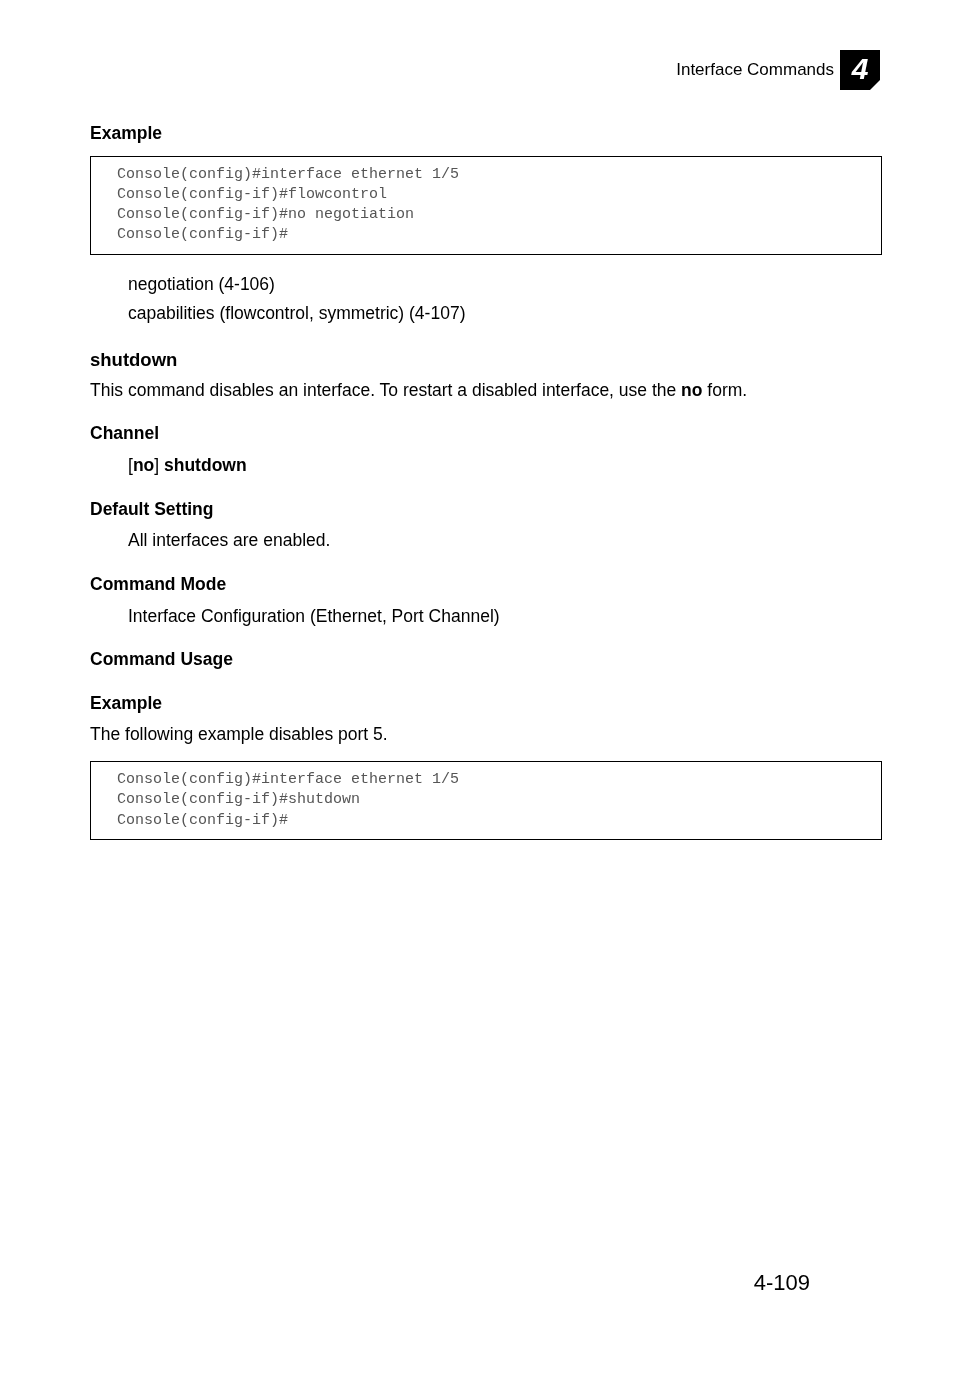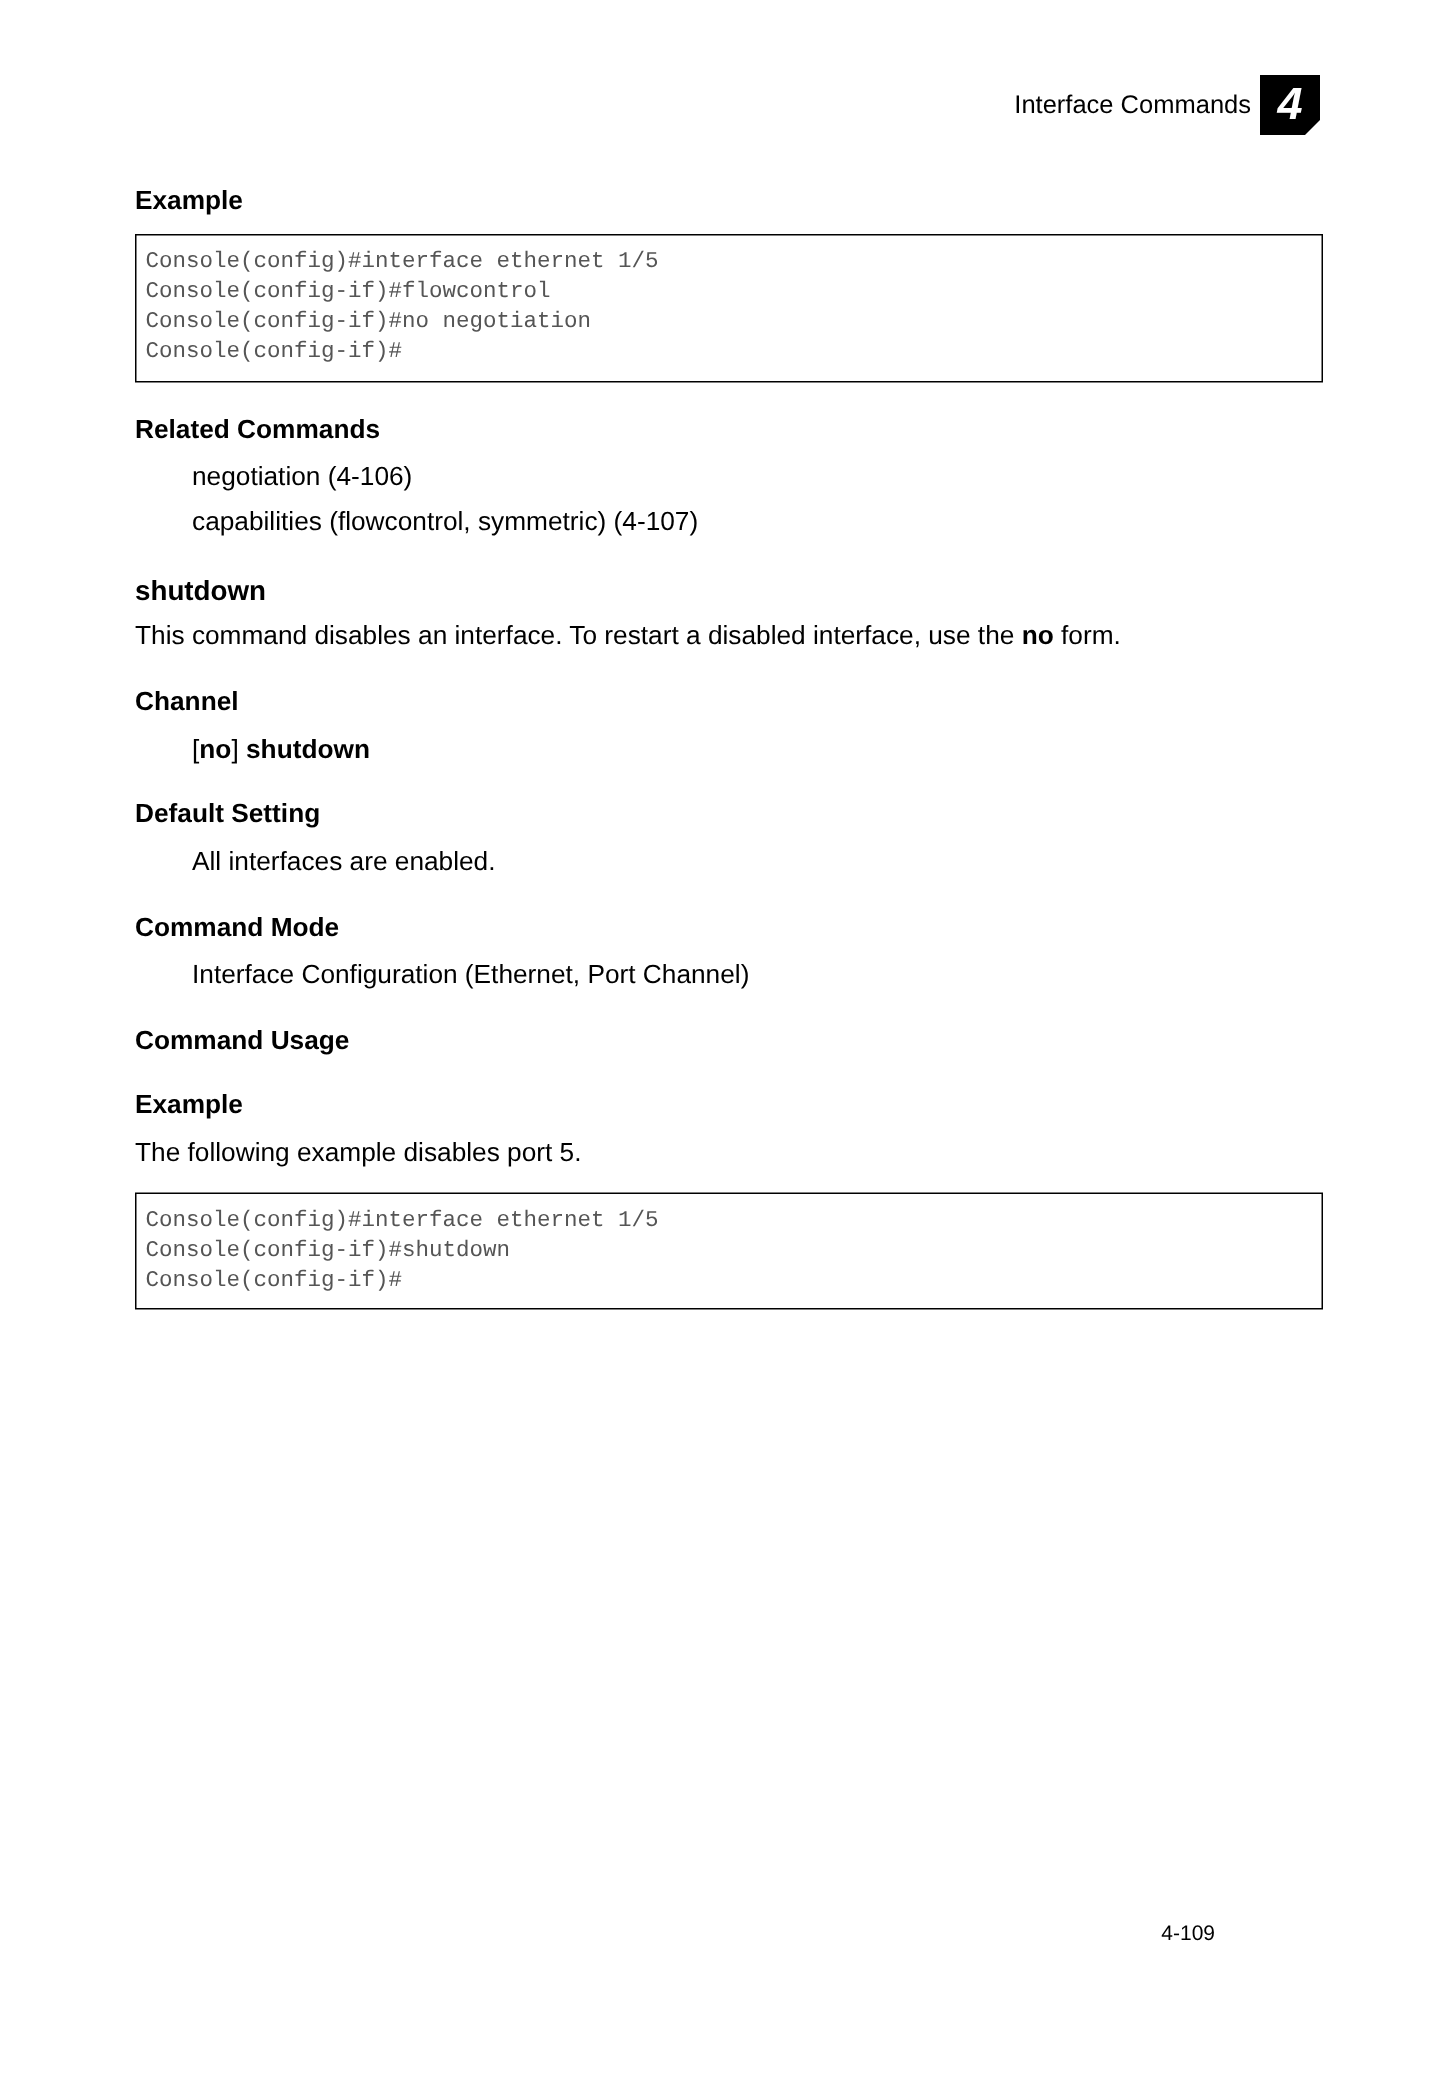--- a/index.html
+++ b/index.html
@@ -50,30 +50,30 @@
   }
   .indent {
     margin-left: 38px;
     margin-bottom: 6px;
   }
   .code-box {
     border: 1px solid #000;
     font-family: "Courier New", Courier, monospace;
     font-size: 15px;
     line-height: 1.35;
-    padding: 8px 6px;
+    padding: 8px 26px;
     color: #555;
     margin: 10px 0 18px 0;
     white-space: pre;
   }
   .page-num {
     position: absolute;
     bottom: 40px;
     right: 72px;
-    font-size: 14px;
+    font-size: 22px;
     text-align: right;
   }
   .page-wrapper {
     position: relative;
     min-height: 1290px;
   }
   .syntax-line {
     margin-left: 38px;
     margin-bottom: 6px;
   }
@@ -91,21 +91,20 @@
     </svg>
   </span>
 </div>
 
 <div class="h-bold">Example</div>
 <div class="code-box">Console(config)#interface ethernet 1/5
 Console(config-if)#flowcontrol
 Console(config-if)#no negotiation
 Console(config-if)#</div>
 
-<div class="h-bold">Related Commands</div>
 <div class="indent">negotiation (4-106)</div>
 <div class="indent">capabilities (flowcontrol, symmetric) (4-107)</div>
 
 <div class="section-title">shutdown</div>
 <div class="body-text">
   <span>This command disables an interface. To restart a disabled interface, use the </span><b>no</b><span> form.</span>
 </div>
 
 <div class="h-bold">Channel</div>
 <div class="syntax-line">

